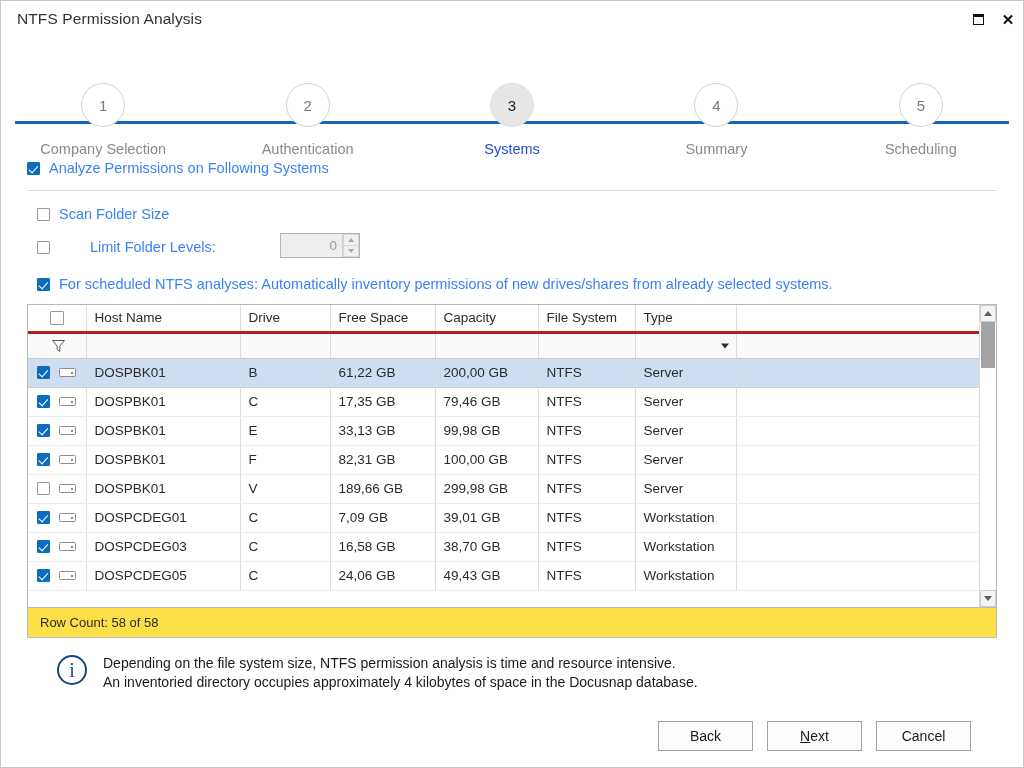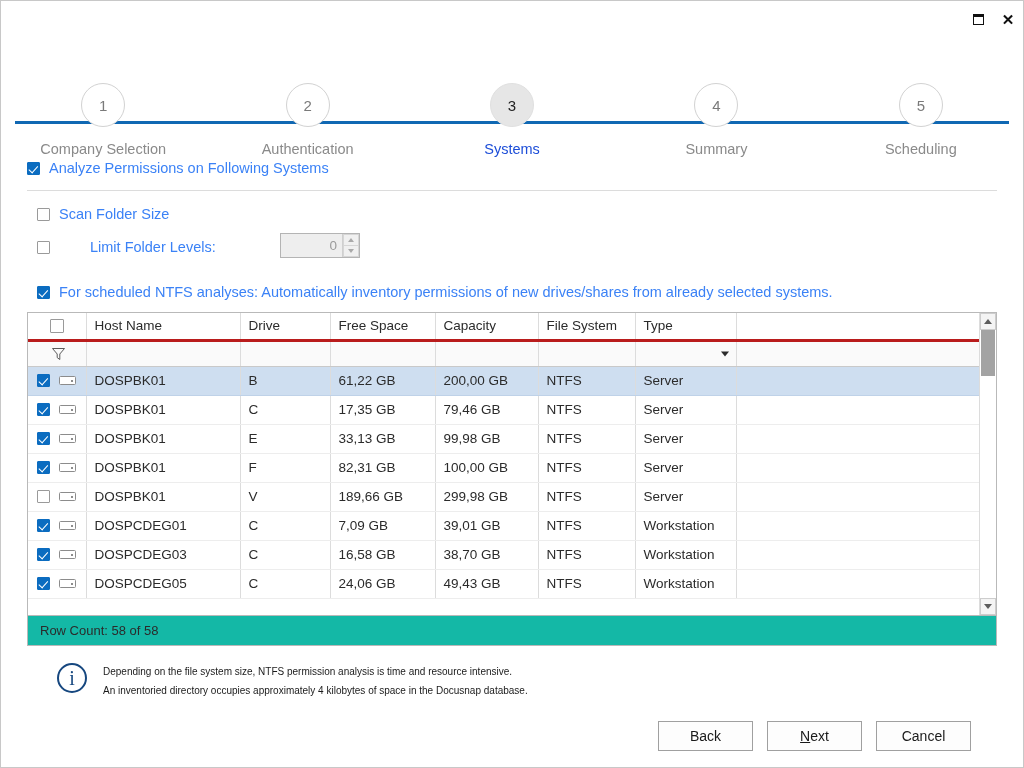--- a/index.html
+++ b/index.html
@@ -174,21 +174,21 @@
     flex: 1;
     display: flex; align-items: center; justify-content: center;
     background: #f0f0f0;
     border: 1px solid #d6d6d6;
     cursor: default;
   }
   .spin-btn:first-child { border-bottom: none; }
   .tri-up { width: 0; height: 0; border-left: 3.5px solid transparent; border-right: 3.5px solid transparent; border-bottom: 4px solid #a9a9a9; }
   .tri-dn { width: 0; height: 0; border-left: 3.5px solid transparent; border-right: 3.5px solid transparent; border-top: 4px solid #a9a9a9; }
 
-  .sched-check { margin-top: 16px; margin-left: 10px; }
+  .sched-check { margin-top: 8px; margin-left: 10px; }
 
   
   .grid-wrap {
     margin-top: 12px;
     border: 1px solid #b9b9b9;
     background: #ffffff;
     display: flex;
     flex-direction: column;
     height: 334px;
     position: relative;
@@ -308,21 +308,21 @@
   .sb-dn { width: 0; height: 0; border-left: 4px solid transparent; border-right: 4px solid transparent; border-top: 5px solid #5c5c5c; }
 
   .grid-footer {
     flex: 0 0 30px;
     border-top: 1px solid #b9b9b9;
     display: flex;
     align-items: center;
     padding-left: 12px;
     font-size: 13px;
     color: #2b2b2b;
-    background: #14b8a6;
+    background: #fde047;
   }
 
   
   .info {
     margin-top: 16px;
     display: flex;
     align-items: flex-start;
     padding-left: 30px;
   }
   .info-icon {
@@ -331,21 +331,21 @@
     border: 2px solid #16477f;
     color: #16477f;
     display: flex; align-items: center; justify-content: center;
     font-family: "Liberation Serif", serif;
     font-size: 20px;
     flex: 0 0 30px;
     margin-top: 1px;
   }
   .info-lines { margin-left: 16px; }
   .info-lines div {
-    font-size: 10px;
+    font-size: 14px;
     color: #1a1a1a;
     line-height: 19px;
   }
 
   
   .footer {
     flex: 0 0 auto;
     padding: 0 26px 0 26px;
     margin-top: auto;
     margin-bottom: 16px;
@@ -364,20 +364,21 @@
     cursor: default;
   }
   .btn u { text-decoration: underline; }
 </style>
 </head>
 <body>
 
 <div class="window">
 
   <div class="titlebar">
+    <div class="title-text">NTFS Permission Analysis</div>
     <div class="title-controls">
       <div class="tbtn">
         <span class="glyph-restore"></span>
       </div>
       <div class="tbtn">
         <span class="glyph-close">✕</span>
       </div>
     </div>
   </div>
 

